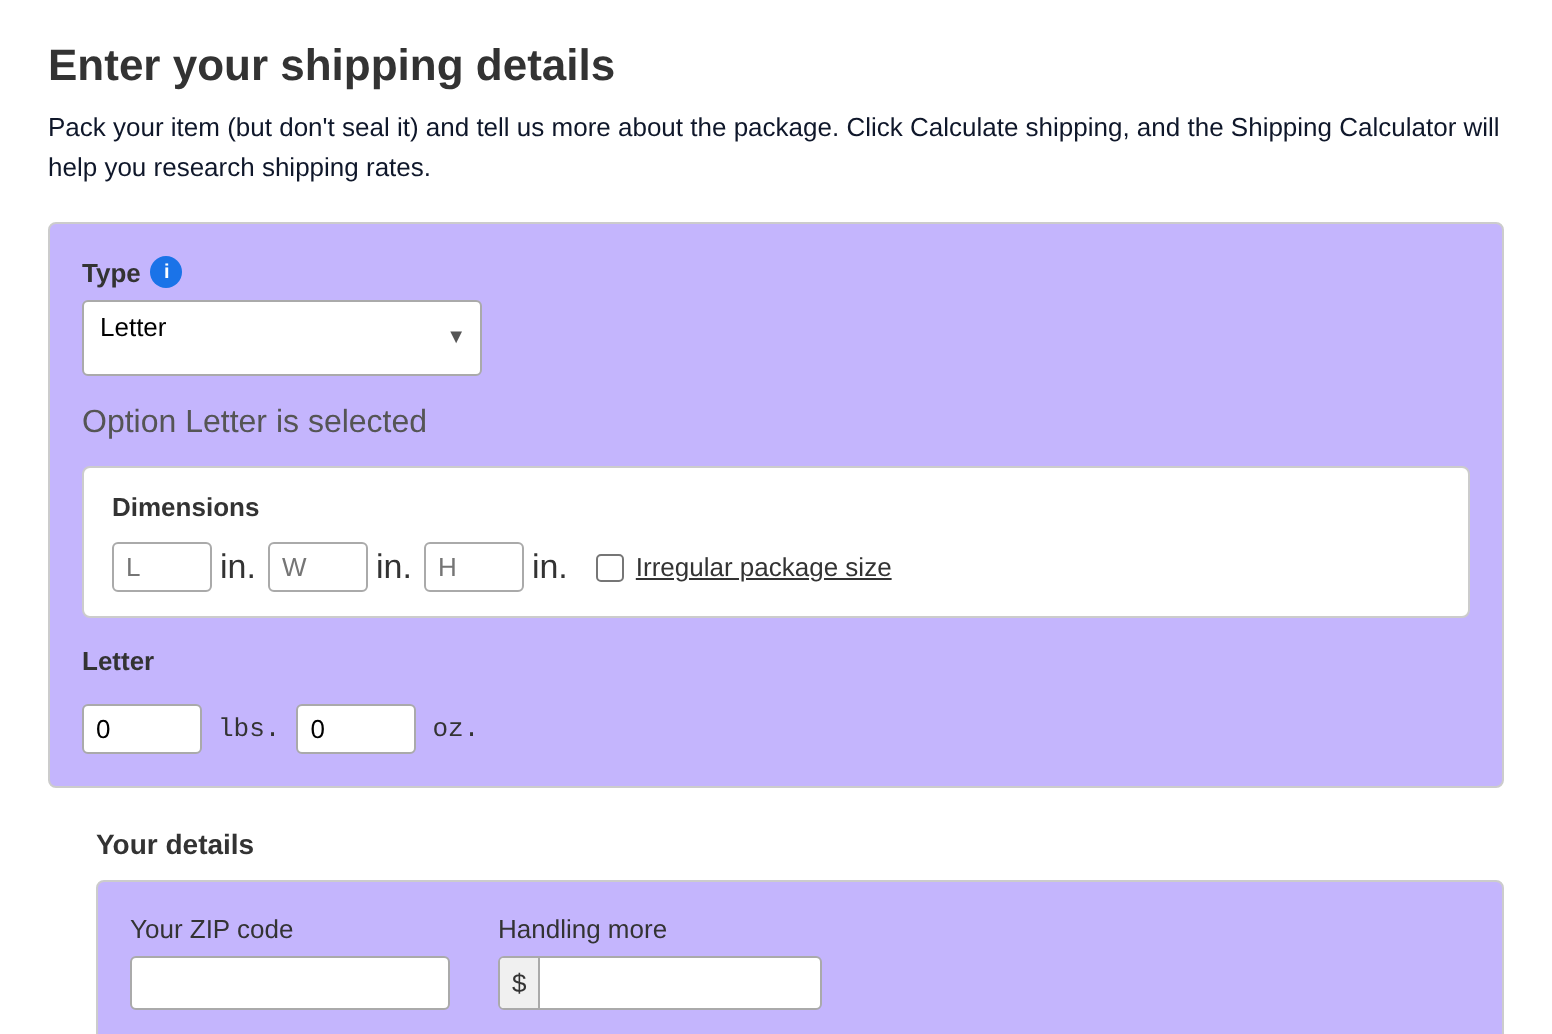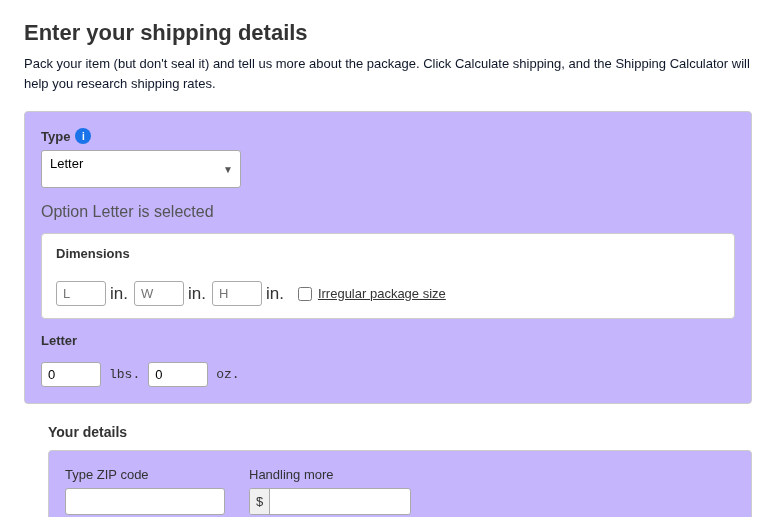--- a/index.html
+++ b/index.html
@@ -105,21 +105,21 @@
       border: 1px solid #ccc;
       border-radius: 4px;
       padding: 12px 14px;
       background: #fff;
       margin-top: 12px;
     }
 
     .dimensions-label {
       font-size: 13px;
       font-weight: bold;
-      margin-bottom: 20px;
+      margin-bottom: 10px;
     }
 
     .dimensions-row {
       display: flex;
       align-items: center;
       gap: 6px;
       flex-wrap: wrap;
     }
 
     .dim-input-group {
@@ -315,21 +315,21 @@
   </div>
 </div>
 
 <div class="your-details-section">
   <div class="section-title">Your details</div>
 
   <div class="card">
     <div class="your-details-grid">
 
       <div class="your-details-field">
-        <label>Type ZIP code</label>
+        <label>Your ZIP code</label>
         <input type="text" style="">
       </div>
 
       <div class="your-details-field">
         <label>Handling more</label>
         <div class="currency-input-wrapper">
           <span class="currency-prefix">$</span>
           <input type="text" style="">
         </div>
       </div>

